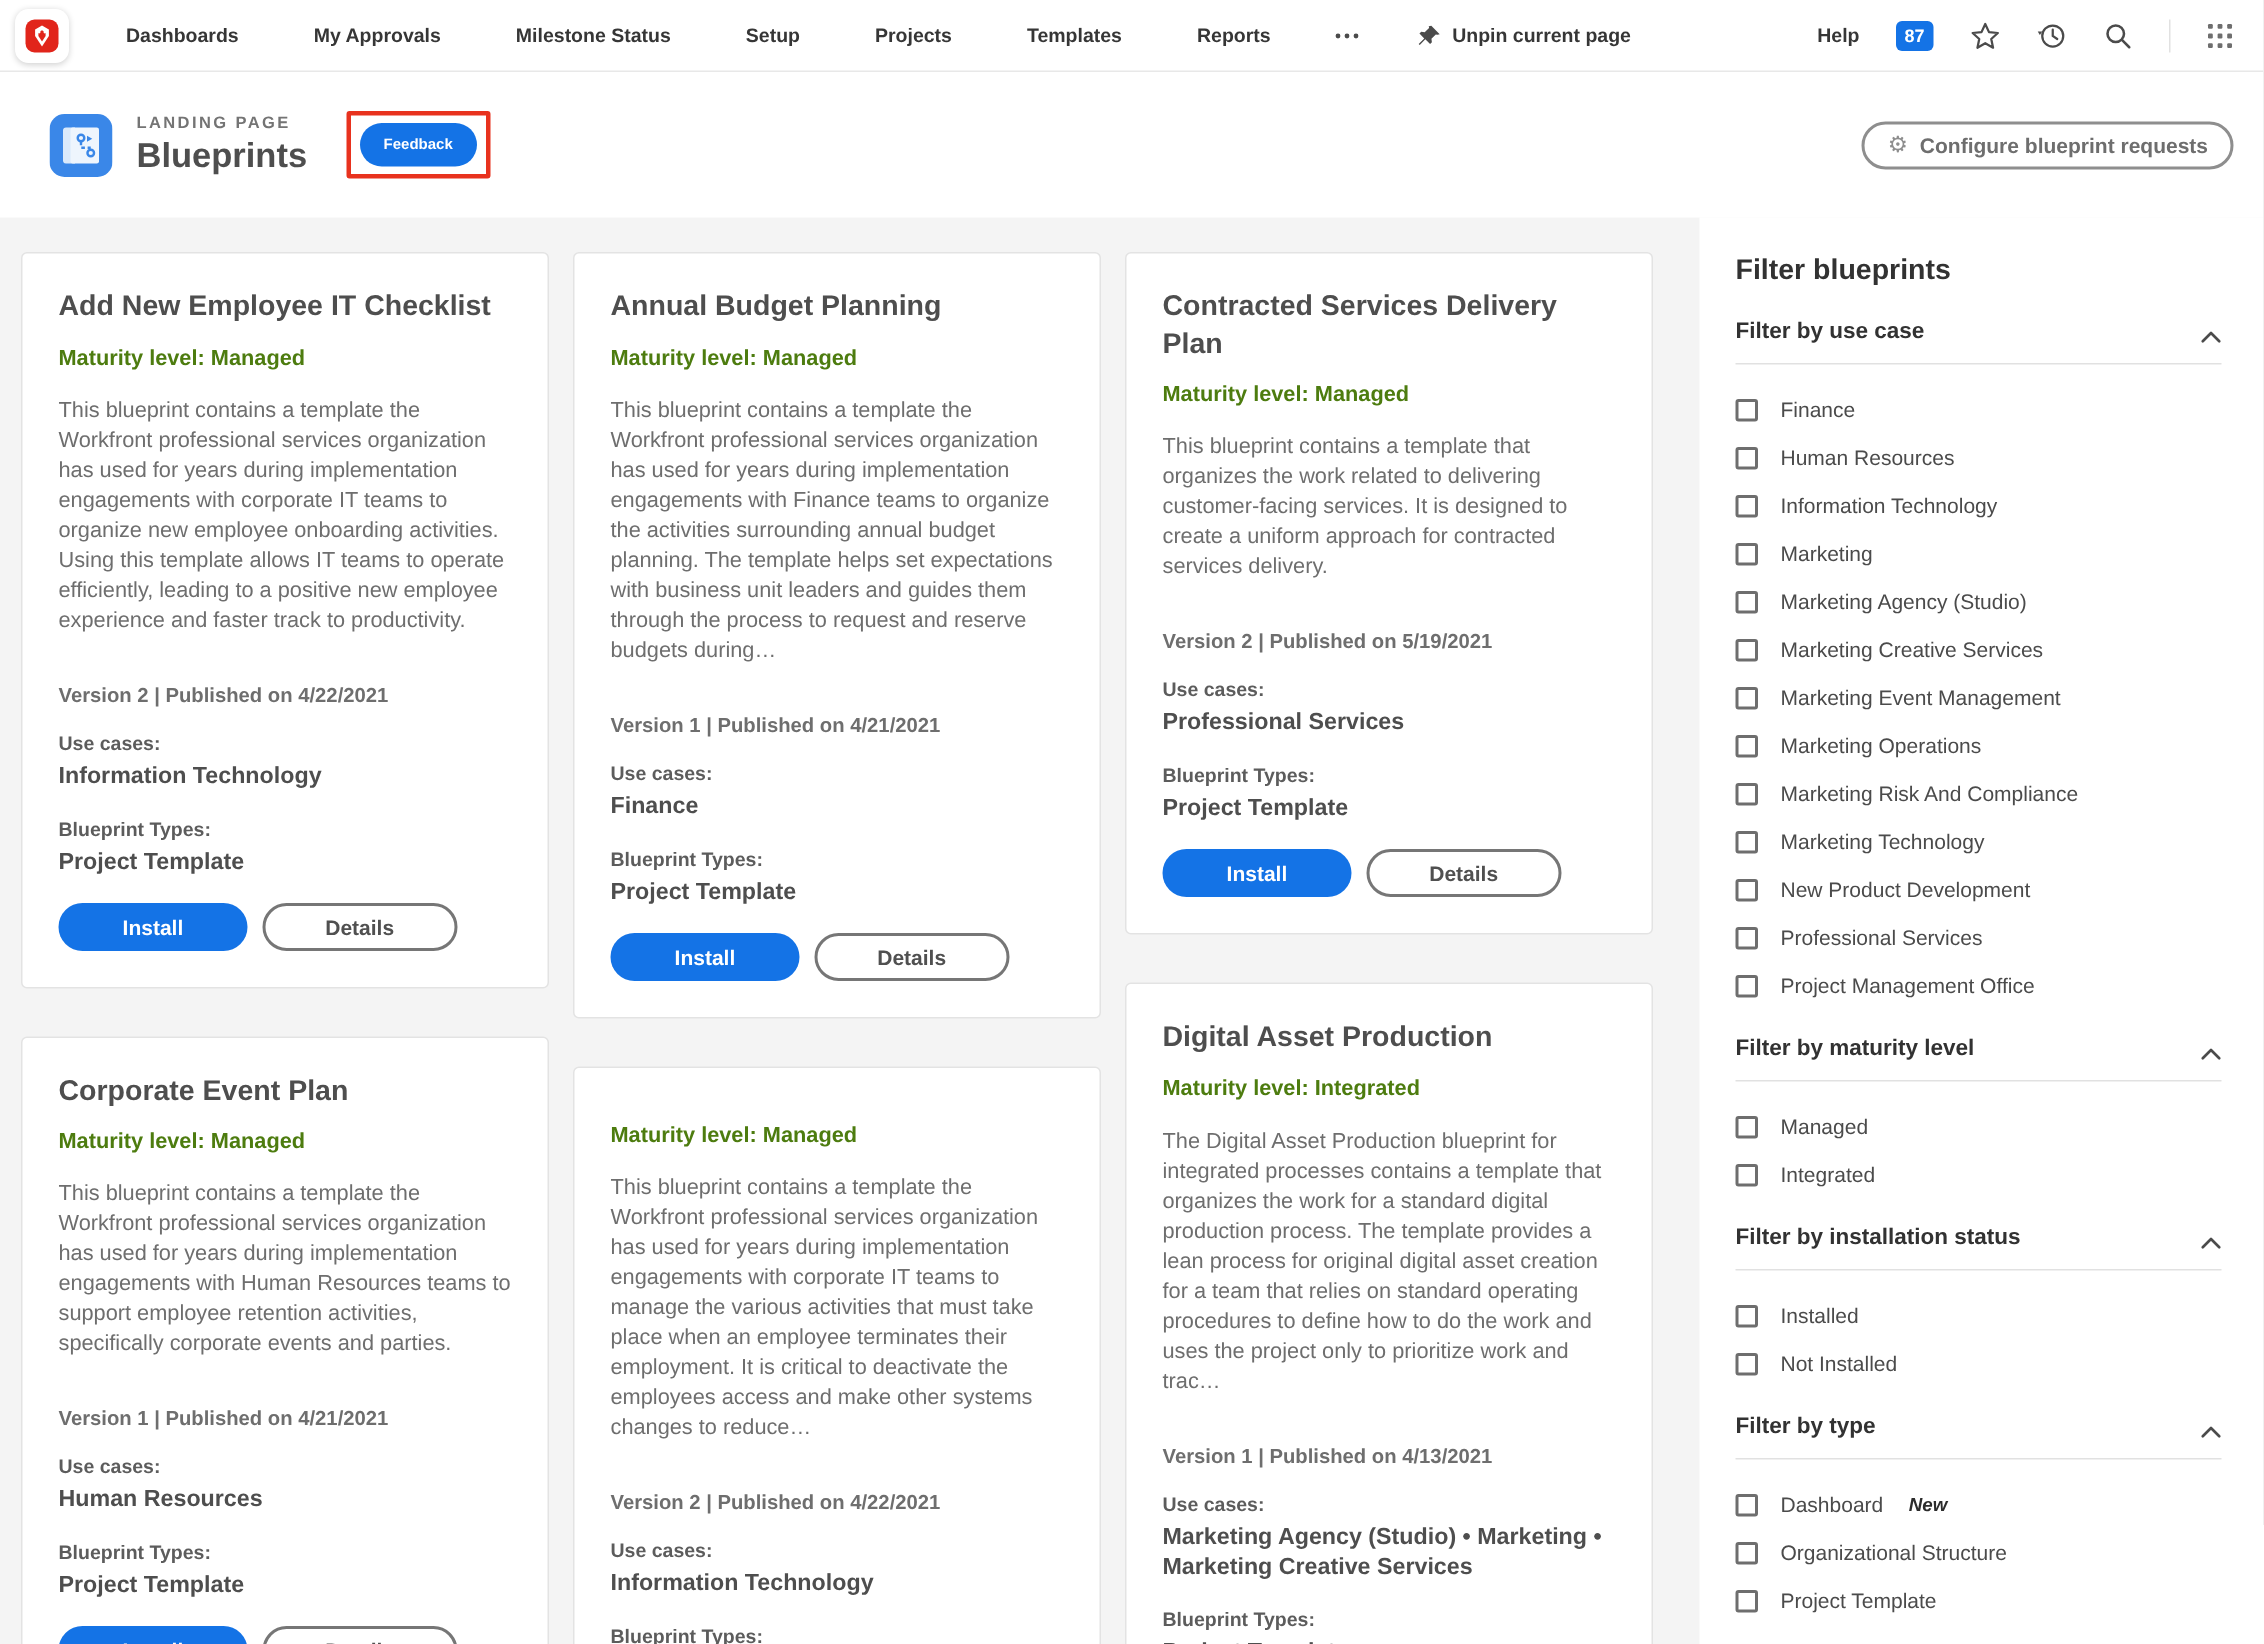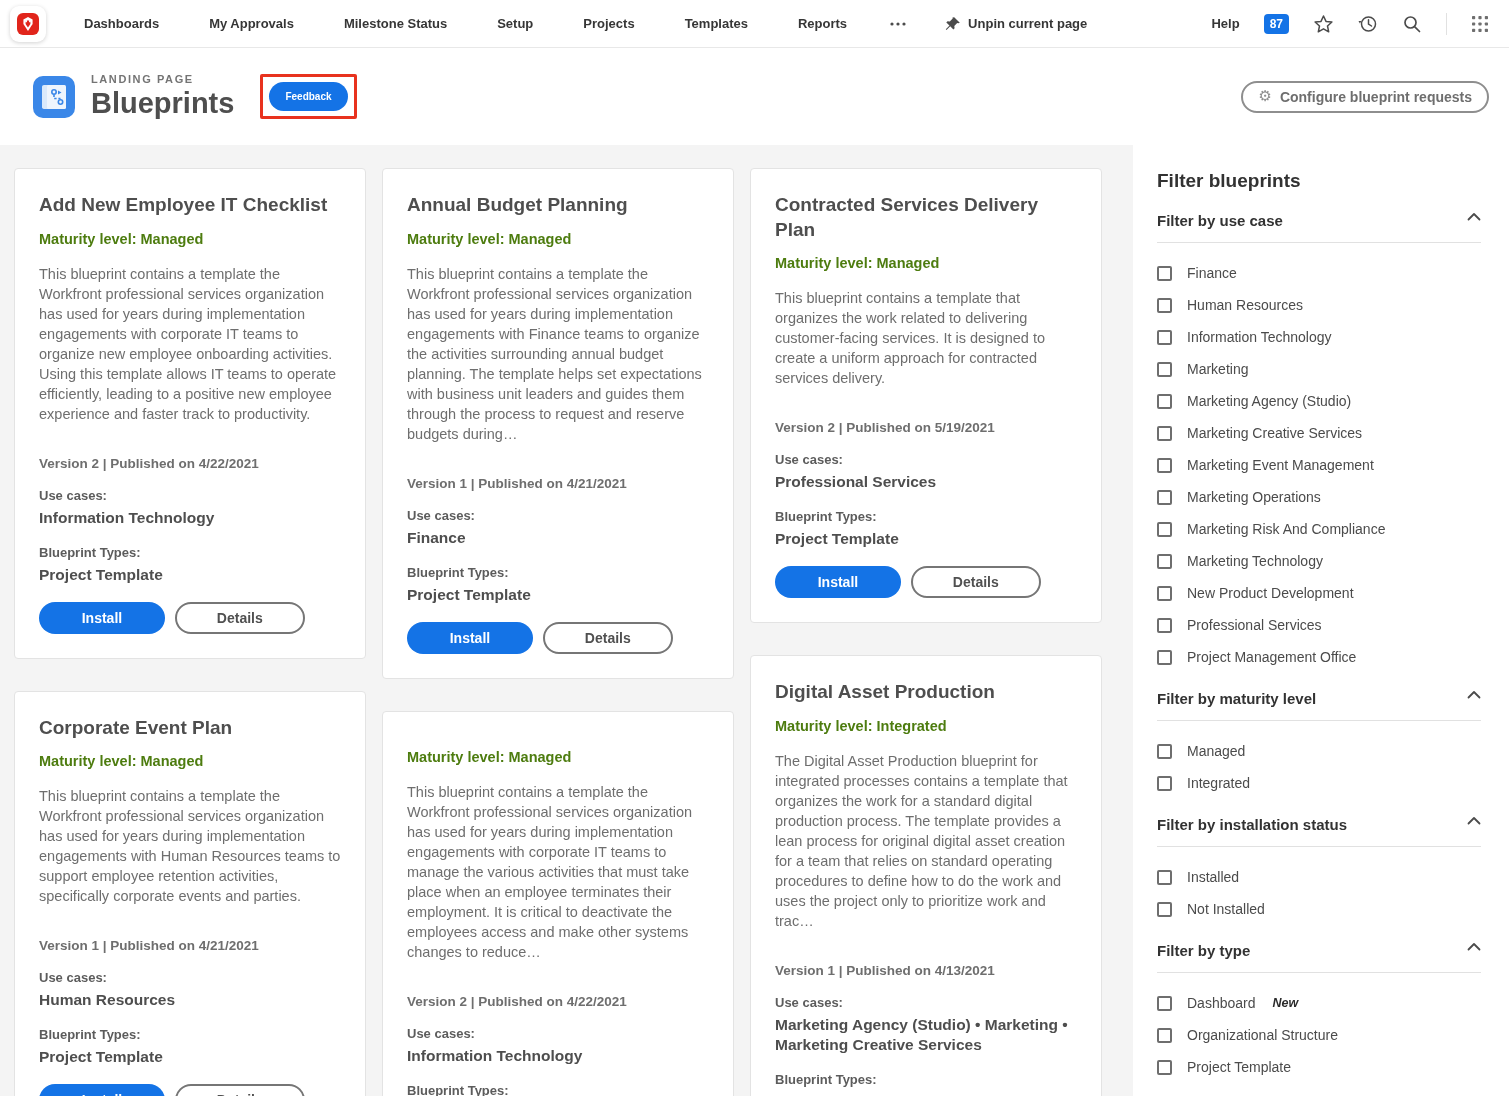--- a/index.html
+++ b/index.html
@@ -18,21 +18,21 @@
   .help { font-size:13px; font-weight:700; color:#363636; cursor:pointer; }
   .badge { background:#1473e6; color:#fff; font-size:12px; font-weight:700; border-radius:4px; padding:3px 6px; cursor:pointer; }
   .icon-btn { border:none; background:none; cursor:pointer; display:flex; align-items:center; padding:0; }
   .nav-divider { width:1px; height:22px; background:#e1e1e1; }
 
   
   .pagehead { display:flex; align-items:center; background:#fff; height:97px; padding:0 20px 0 33px; }
   .bp-icon { width:42px; height:42px; flex:0 0 42px; }
   .titles { margin-left:16px; }
   .eyebrow { font-size:11px; font-weight:700; letter-spacing:1.6px; color:#747474; }
-  .titles h1 { font-size:29px; font-weight:700; color:#4e4e4e; margin-top:2px; }
+  .titles h1 { font-size:23px; font-weight:700; color:#4e4e4e; margin-top:2px; }
   .annot { border:3px solid #e8321e; border-radius:2px; padding:5px 6px; margin-left:26px; align-self:center; }
   .feedback { background:#1473e6; color:#fff; border:none; font-family:inherit; font-size:10px; font-weight:700; padding:9px 16px; border-radius:15px; cursor:pointer; }
   .configure { margin-left:auto; display:flex; align-items:center; gap:8px; background:#fff; border:2px solid #8e8e8e; border-radius:17px; padding:6px 15px; font-family:inherit; font-size:14px; font-weight:700; color:#6e6e6e; cursor:pointer; }
   .gear-glyph { font-family:"DejaVu Sans", sans-serif; font-size:15px; color:#8e8e8e; line-height:1; }
 
   
   .content { display:flex; align-items:stretch; height:951px; }
   .board { display:flex; gap:16px; padding:23px 0 0 14px; }
   .col { display:flex; flex-direction:column; gap:32px; width:352px; }
   .card { background:#fff; border:1px solid #e3e3e3; border-radius:4px; padding:24px; }
@@ -44,21 +44,21 @@
   .card-value { font-size:15.5px; line-height:20px; font-weight:700; color:#4e4e4e; margin-top:5px; }
   .card-actions { display:flex; gap:10px; margin-top:17px; width:88%; }
   .btn-install { flex:1; background:#1473e6; border:none; color:#fff; font-family:inherit; font-size:14px; font-weight:700; height:32px; border-radius:16px; cursor:pointer; }
   .btn-details { flex:1; background:#fff; border:2px solid #767676; color:#505050; font-family:inherit; font-size:14px; font-weight:700; height:32px; border-radius:16px; cursor:pointer; }
 
   
   .filters { background:#fff; flex:1; margin-left:31px; padding:25px 28px 20px 24px; }
   .filters h2 { font-size:19px; font-weight:700; color:#323232; }
   .fsection { margin-top:25px; }
   .fsection:first-child { margin-top:20px; }
-  .fhead { display:flex; align-items:flex-start; justify-content:space-between; cursor:pointer; }
+  .fhead { display:flex; align-items:flex-end; justify-content:space-between; cursor:pointer; }
   .fhead .flabel { font-size:15px; font-weight:700; color:#323232; }
   .fdivider { height:1px; background:#e1e1e1; margin-top:13px; }
   .opts { padding-top:6px; }
   .opt { display:flex; align-items:center; gap:15px; margin-top:16px; min-height:16px; cursor:pointer; }
   .cb { width:15px; height:15px; flex:0 0 15px; border:2px solid #6e6e6e; border-radius:2px; background:#fff; }
   .opt-label { font-size:14px; color:#4b4b4b; }
   .opt-badge { font-size:12.5px; font-weight:700; font-style:italic; color:#2c2c2c; margin-left:2px; }
   .opt-badge:empty { display:none; }
 </style>
 </head>

